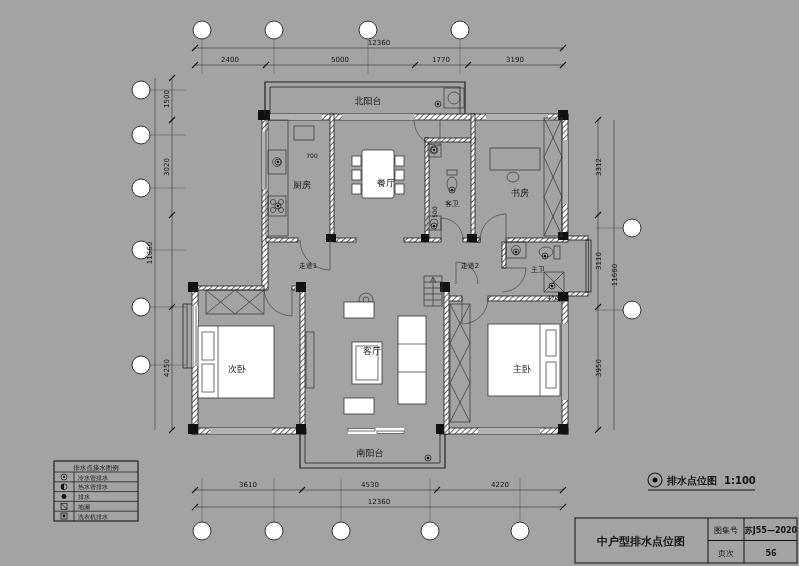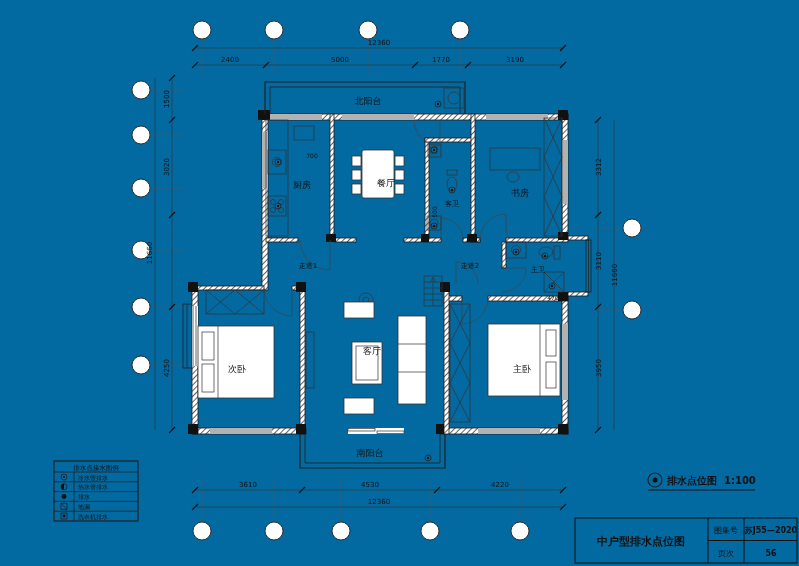--- a/index.html
+++ b/index.html
@@ -1,16 +1,16 @@
 <!DOCTYPE html>
 <html><head>
 <meta charset="utf-8">
 <style>
   html,body{margin:0;padding:0;background:#fff;}
-  .sheet{position:relative;width:799px;height:566px;background:#0369a1;overflow:hidden;
+  .sheet{position:relative;width:799px;height:566px;background:#a3a3a3;overflow:hidden;
          font-family:"DejaVu Sans",sans-serif;}
   svg{position:absolute;left:0;top:0;}
   .wall{fill:url(#hatch);stroke:#1a1a1a;stroke-width:0.8;}
   .col{fill:#111;}
   .thin{stroke:#222;stroke-width:0.8;fill:none;}
   .thin2{stroke:#222;stroke-width:1.2;fill:none;}
   .furn{stroke:#333;stroke-width:0.8;fill:#fff;}
   .furnl{stroke:#333;stroke-width:0.7;fill:none;}
   .dimline{stroke:#333;stroke-width:0.6;fill:none;}
   .ext{stroke:#555;stroke-width:0.5;fill:none;}

